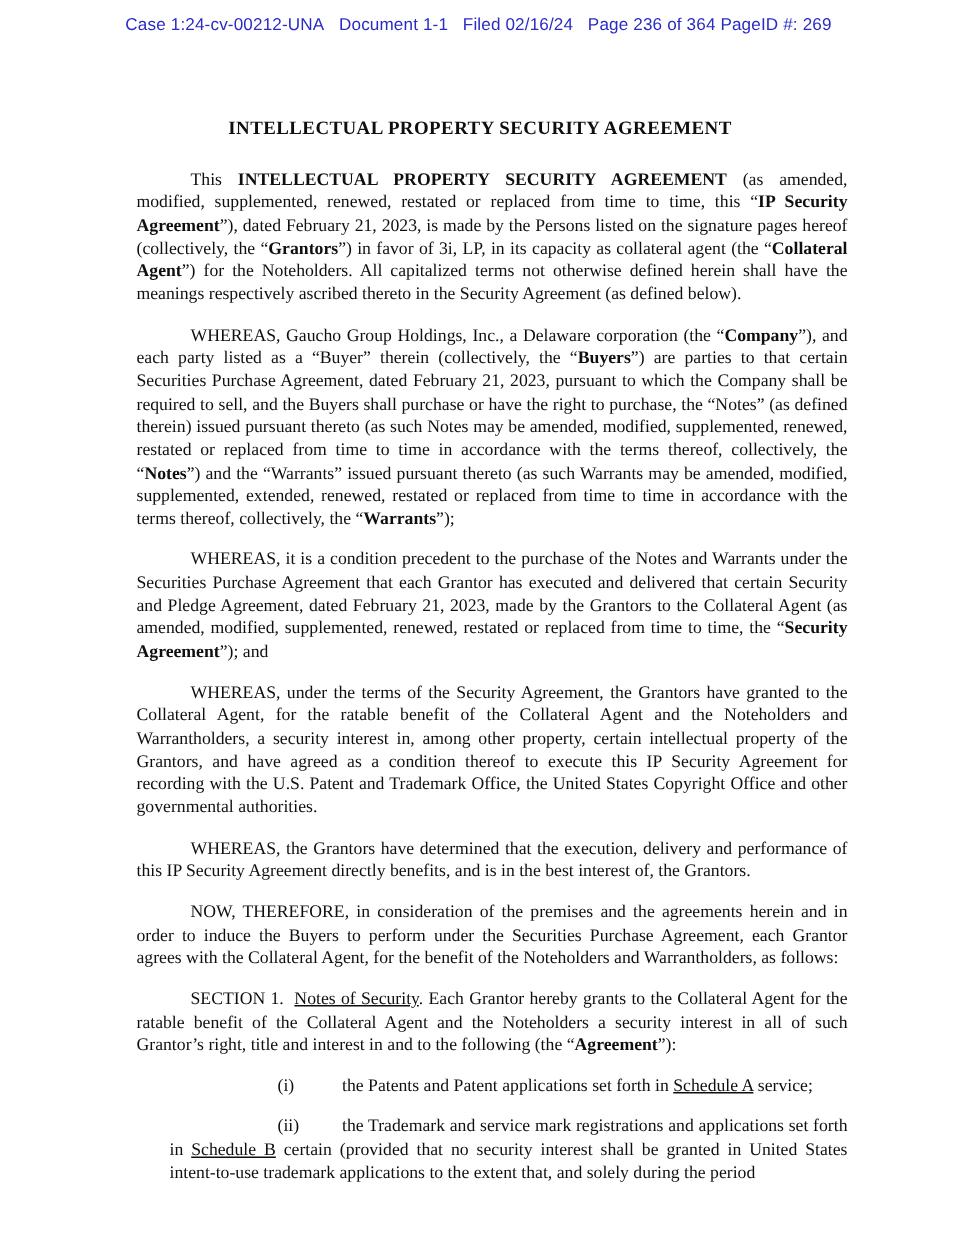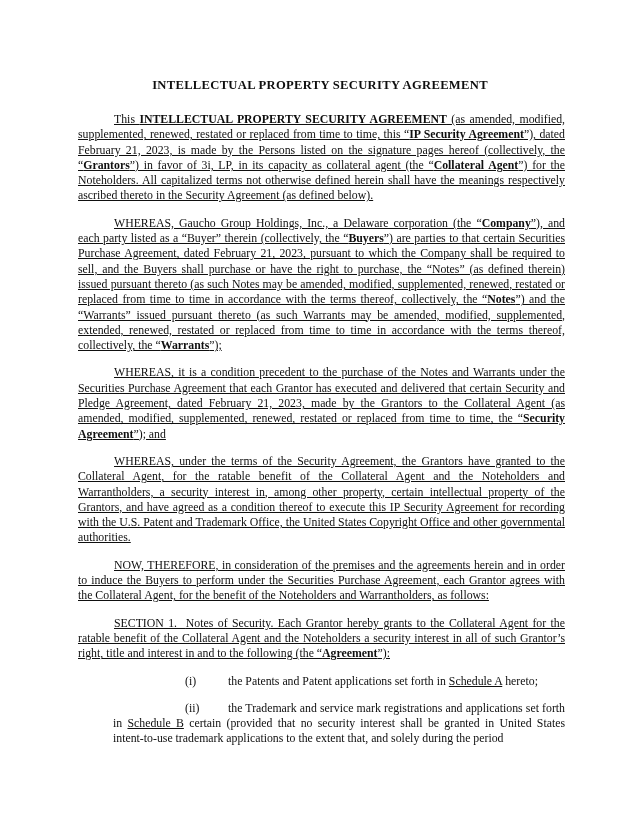--- a/index.html
+++ b/index.html
@@ -32,26 +32,25 @@
   }
   .doc-title {
     text-align: center;
     font-weight: bold;
     font-size: 12.6px;
     letter-spacing: 0.3px;
     margin: 0 0 19px 0;
     line-height: 16px;
   }
   p.body {
-    margin: 0 0 12px 3px;
+    margin: 0 0 12px 16px;
     text-align: justify;
     text-indent: 36px;
     font-size: 11.8px;
     line-height: 15.3px;
-    text-decoration: underline;
   }
   p.list {
     margin: 0 0 12px 38px;
     width: 452px;
     text-align: justify;
     text-indent: 72px;
     font-size: 11.8px;
     line-height: 15.3px;
   }
   p.list .marker {
@@ -59,26 +58,28 @@
     width: 43px;
     text-indent: 0;
   }
   .b { font-weight: bold; }
   .u { text-decoration: underline; }
 </style>
 </head>
 <body>
 
 <div class="page">
+  <div class="stamp">Case 1:24-cv-00212-UNA&nbsp;&nbsp; Document 1-1&nbsp;&nbsp; Filed 02/16/24&nbsp;&nbsp; Page 236 of 364 PageID #: 269</div>
   <div class="content">
     <div class="doc-title">INTELLECTUAL PROPERTY SECURITY AGREEMENT</div>
     <div>
         <p class="body"><span>This </span><span class="b">INTELLECTUAL PROPERTY SECURITY AGREEMENT</span><span> (as amended, modified, supplemented, renewed, restated or replaced from time to time, this “</span><span class="b">IP Security Agreement</span><span>”), dated February 21, 2023, is made by the Persons listed on the signature pages hereof (collectively, the “</span><span class="b">Grantors</span><span>”) in favor of 3i, LP, in its capacity as collateral agent (the “</span><span class="b">Collateral Agent</span><span>”) for the Noteholders. All capitalized terms not otherwise defined herein shall have the meanings respectively ascribed thereto in the Security Agreement (as defined below).</span></p>
         <p class="body"><span>WHEREAS, Gaucho Group Holdings, Inc., a Delaware corporation (the “</span><span class="b">Company</span><span>”), and each party listed as a “Buyer” therein (collectively, the “</span><span class="b">Buyers</span><span>”) are parties to that certain Securities Purchase Agreement, dated February 21, 2023, pursuant to which the Company shall be required to sell, and the Buyers shall purchase or have the right to purchase, the “Notes” (as defined therein) issued pursuant thereto (as such Notes may be amended, modified, supplemented, renewed, restated or replaced from time to time in accordance with the terms thereof, collectively, the “</span><span class="b">Notes</span><span>”) and the “Warrants” issued pursuant thereto (as such Warrants may be amended, modified, supplemented, extended, renewed, restated or replaced from time to time in accordance with the terms thereof, collectively, the “</span><span class="b">Warrants</span><span>”);</span></p>
         <p class="body"><span>WHEREAS, it is a condition precedent to the purchase of the Notes and Warrants under the Securities Purchase Agreement that each Grantor has executed and delivered that certain Security and Pledge Agreement, dated February 21, 2023, made by the Grantors to the Collateral Agent (as amended, modified, supplemented, renewed, restated or replaced from time to time, the “</span><span class="b">Security Agreement</span><span>”); and</span></p>
         <p class="body"><span>WHEREAS, under the terms of the Security Agreement, the Grantors have granted to the Collateral Agent, for the ratable benefit of the Collateral Agent and the Noteholders and Warrantholders, a security interest in, among other property, certain intellectual property of the Grantors, and have agreed as a condition thereof to execute this IP Security Agreement for recording with the U.S. Patent and Trademark Office, the United States Copyright Office and other governmental authorities.</span></p>
+        <p class="body"><span>WHEREAS, the Grantors have determined that the execution, delivery and performance of this IP Security Agreement directly benefits, and is in the best interest of, the Grantors.</span></p>
         <p class="body"><span>NOW, THEREFORE, in consideration of the premises and the agreements herein and in order to induce the Buyers to perform under the Securities Purchase Agreement, each Grantor agrees with the Collateral Agent, for the benefit of the Noteholders and Warrantholders, as follows:</span></p>
         <p class="body"><span>SECTION 1.&nbsp; </span><span class="u">Notes of Security</span><span>. Each Grantor hereby grants to the Collateral Agent for the ratable benefit of the Collateral Agent and the Noteholders a security interest in all of such Grantor’s right, title and interest in and to the following (the “</span><span class="b">Agreement</span><span>”):</span></p>
-        <p class="list"><span class="marker">(i)</span><span>the Patents and Patent applications set forth in </span><span class="u">Schedule A</span><span> hereto;</span></p>
+        <p class="list"><span class="marker">(i)</span><span>the Patents and Patent applications set forth in </span><span class="u">Schedule A</span><span> service;</span></p>
         <p class="list"><span class="marker">(ii)</span><span>the Trademark and service mark registrations and applications set forth in </span><span class="u">Schedule B</span><span> certain (provided that no security interest shall be granted in United States intent-to-use trademark applications to the extent that, and solely during the period</span></p>
       </div>
   </div>
 </div>
 
 </body></html>

